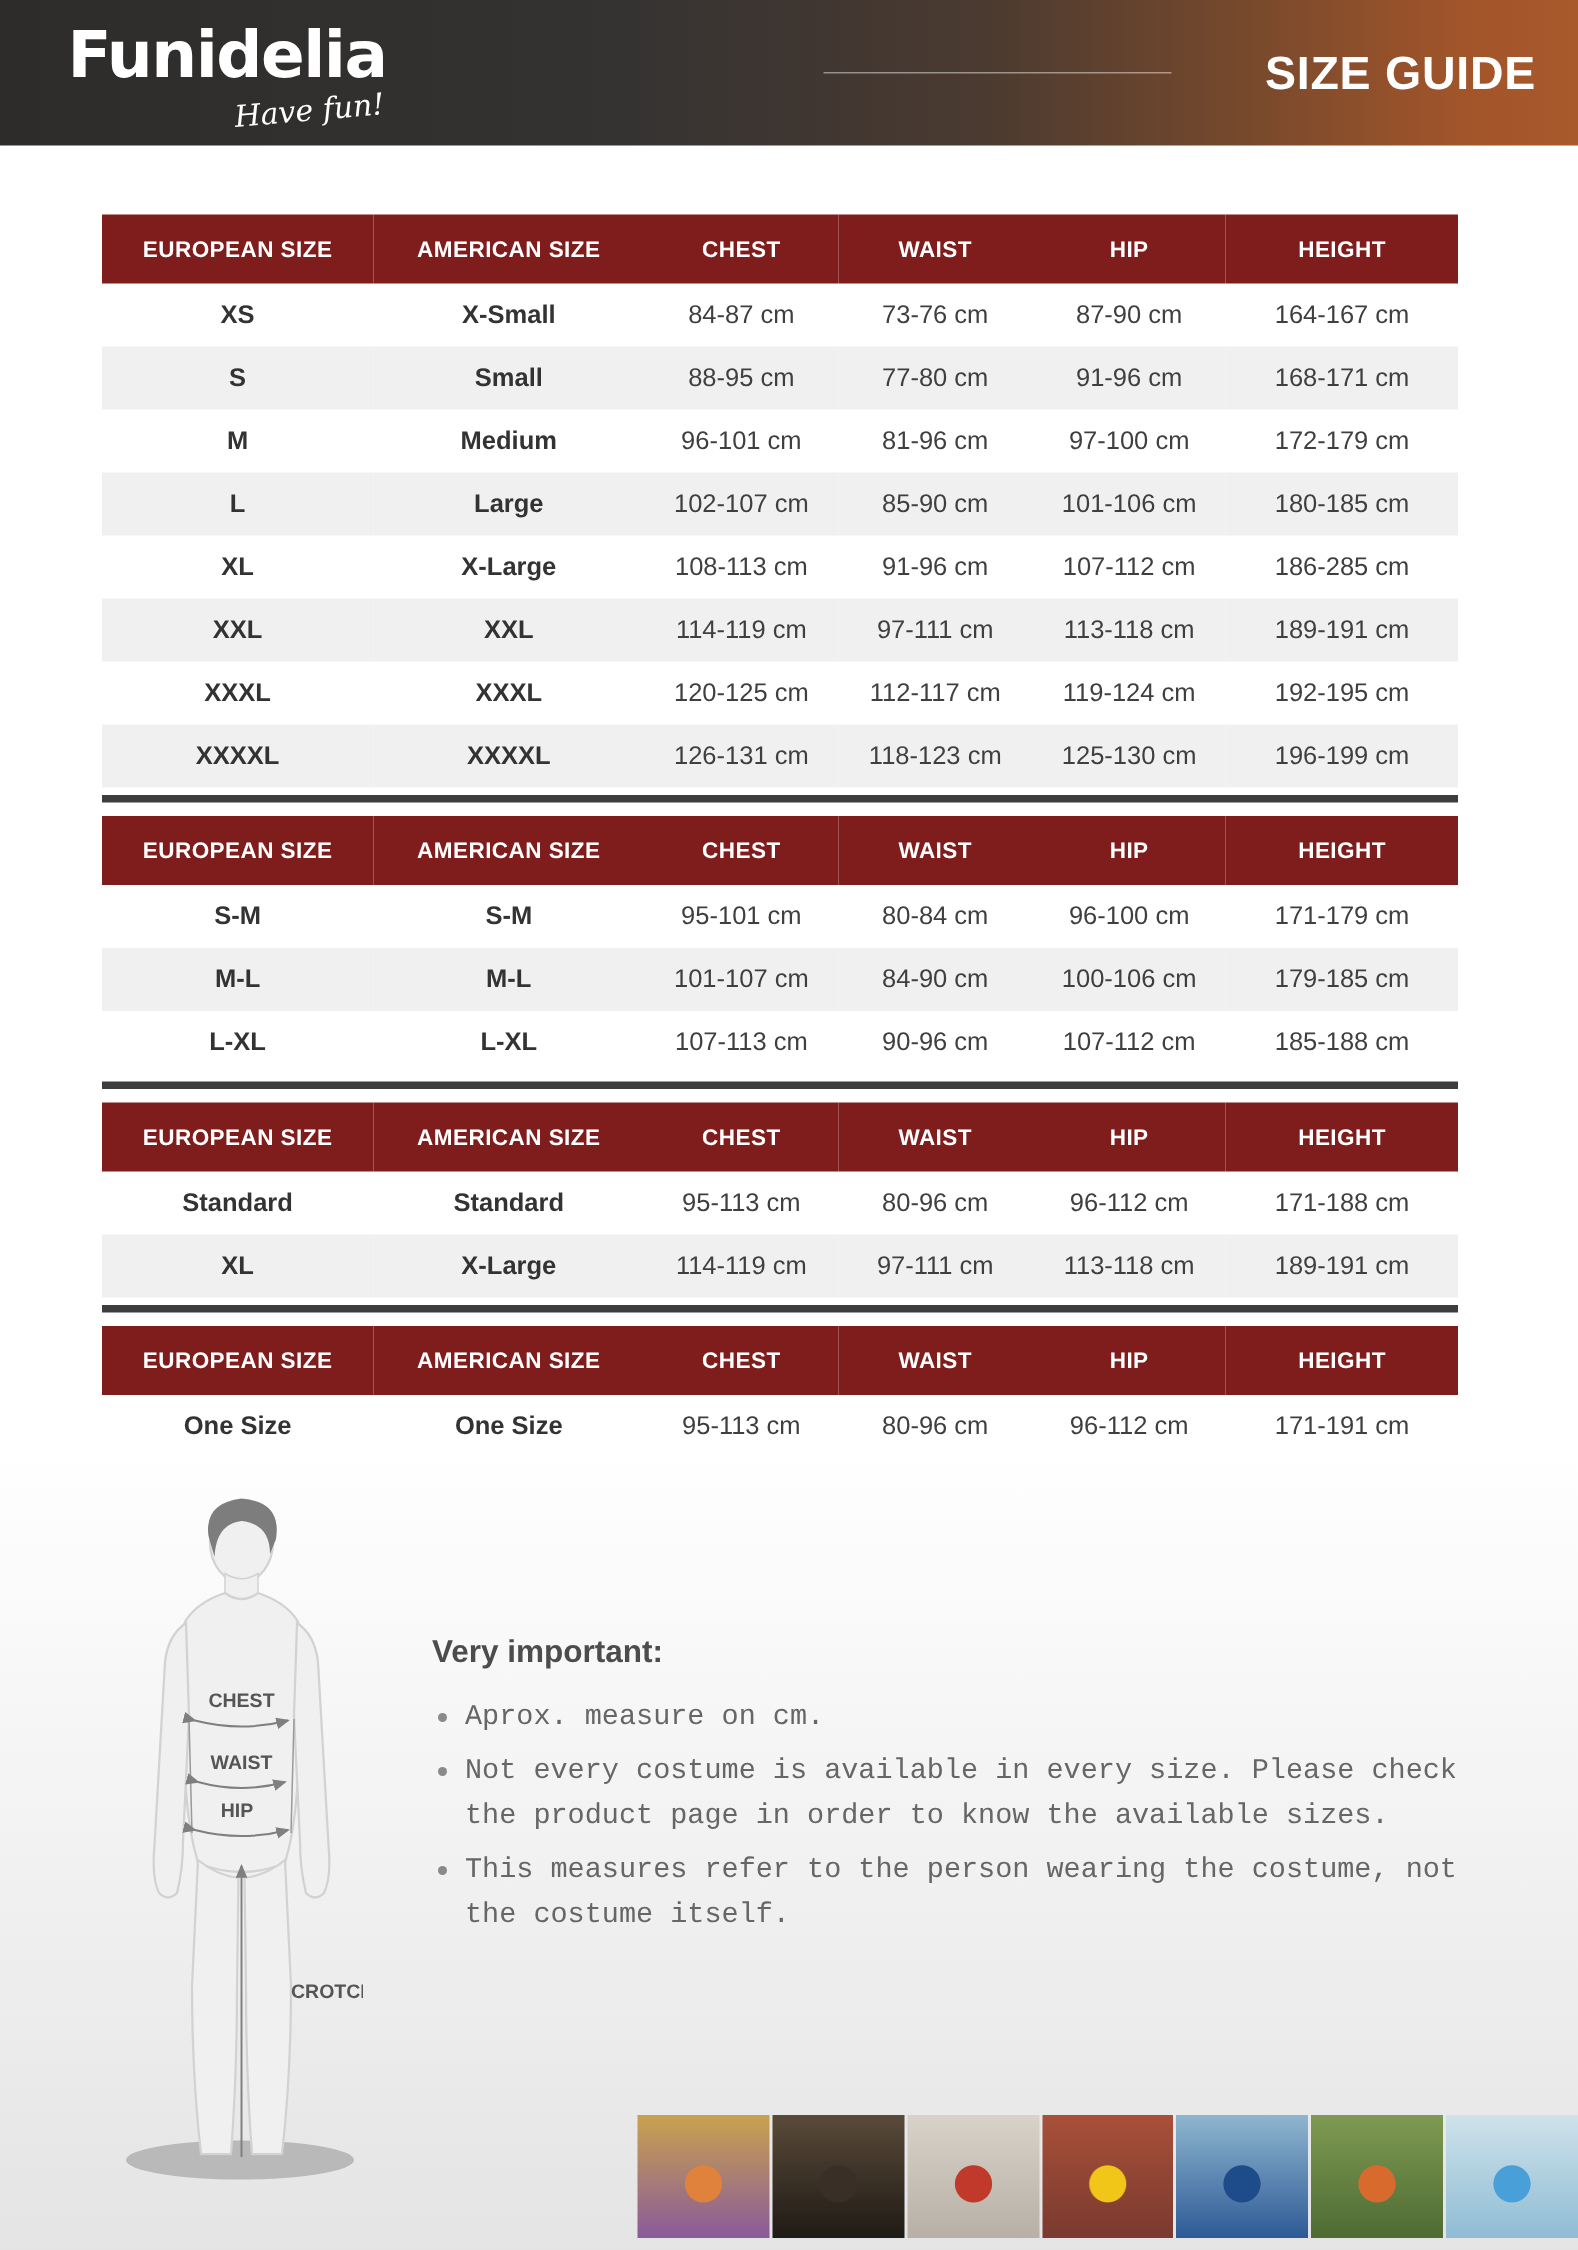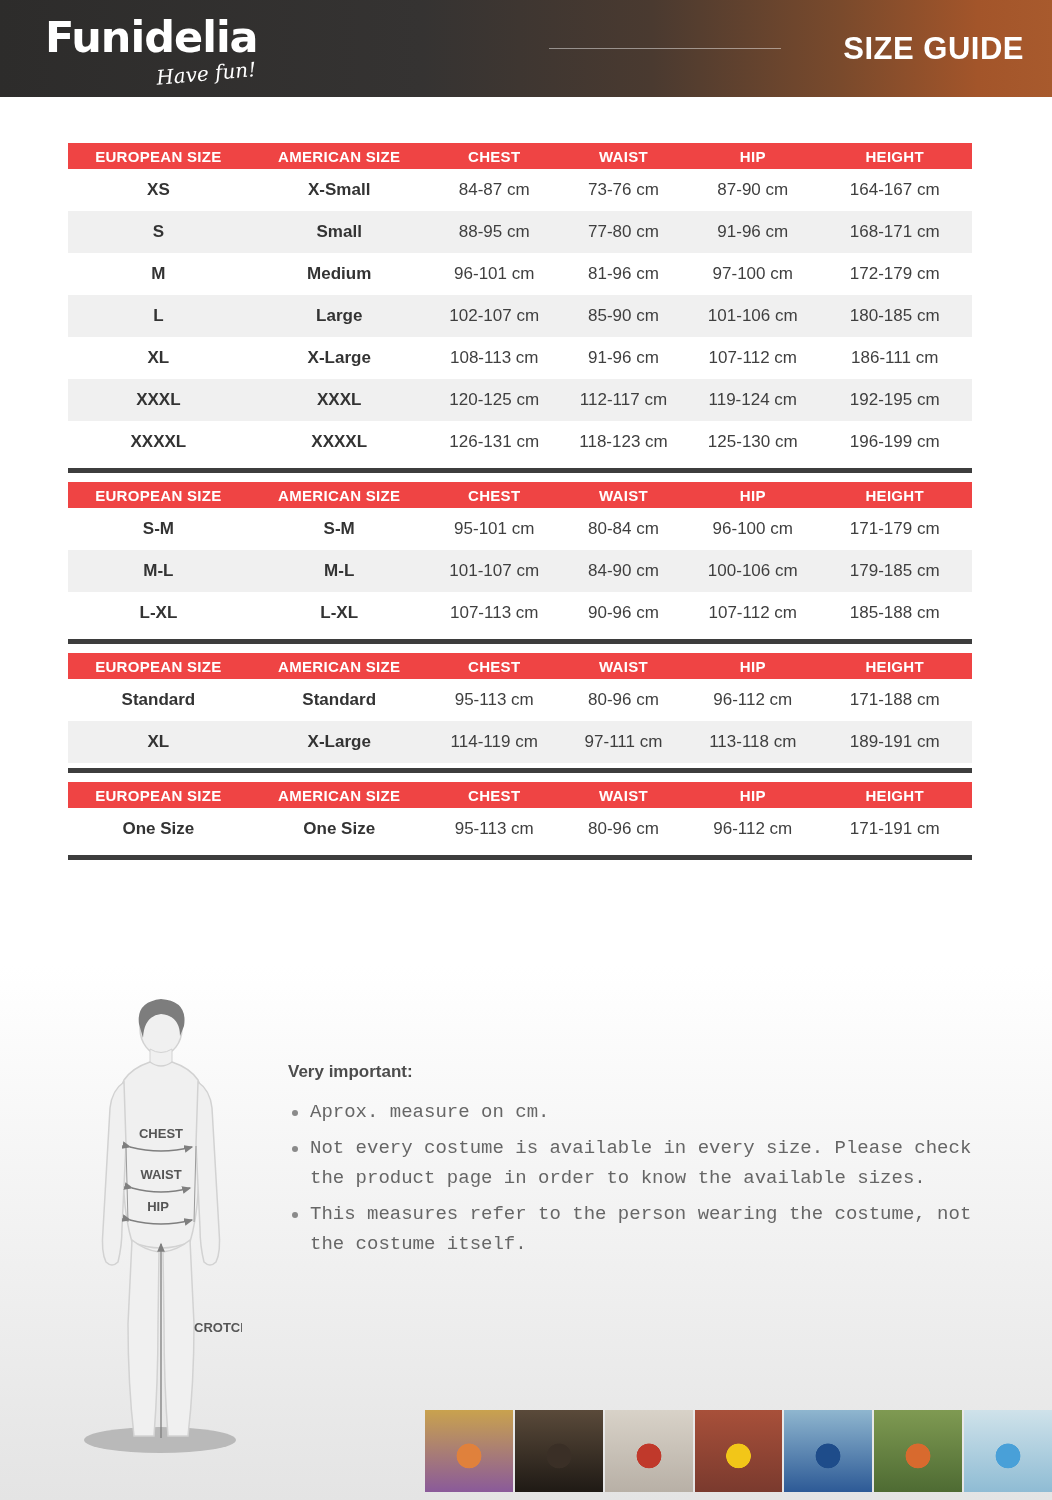--- a/index.html
+++ b/index.html
@@ -34,38 +34,38 @@
     margin-left:32px;
   }
 
   
   .tables-wrap { width:904px; margin:46px 0 0 68px; }
   table.size-table { width:100%; border-collapse:collapse; table-layout:fixed; }
   table.size-table col.c1, table.size-table col.c2 { width:20%; }
   table.size-table col.c3, table.size-table col.c4, table.size-table col.c5 { width:14.3%; }
   table.size-table col.c6 { width:17.1%; }
   table.size-table th {
-    background:#ef4444; color:#ffffff; height:26px;
+    background:#7f1d1d; color:#ffffff; height:46px;
     font-size:15px; font-weight:bold; letter-spacing:0.3px; text-align:center;
   }
   table.size-table td {
     height:42px; text-align:center; font-size:17px; color:#3f3f3f; font-weight:normal;
   }
   table.size-table td:nth-child(1), table.size-table td:nth-child(2) { font-weight:bold; color:#333333; }
   table.size-table tbody tr:nth-child(even) { background:#f0f0f0; }
   .sep { height:5px; background:#3d3d3d; margin:5px 0 9px 0; }
 
   
   .bottom {
     position:absolute; left:0; right:0; top:966px; bottom:0;
     background:linear-gradient(180deg,#ffffff 0%,#f3f3f3 45%,#e4e4e4 100%);
   }
   .figure-box { position:absolute; left:72px; top:28px; width:170px; height:465px; }
   .notes { position:absolute; left:288px; top:96px; width:700px; }
-  .notes-heading { font-size:17px; font-weight:bold; color:#4c4c4c; margin-bottom:16px; }
+  .notes-heading { font-size:21px; font-weight:bold; color:#4c4c4c; margin-bottom:16px;margin-top:28px; }
   .notes ul { list-style:none; }
   .notes li {
     position:relative; padding-left:22px; font-size:19px; color:#666666;
     line-height:1.55; margin-bottom:7px;font-family:Liberation Mono, monospace;
   }
   .notes li::before {
     content:""; position:absolute; left:4px; top:12px; width:6px; height:6px;
     border-radius:50%; background:#8a8a8a;
   }
 
@@ -147,21 +147,29 @@
             <td>85-90 cm</td>
             <td>101-106 cm</td>
             <td>180-185 cm</td>
           </tr>
           <tr>
             <td>XL</td>
             <td>X-Large</td>
             <td>108-113 cm</td>
             <td>91-96 cm</td>
             <td>107-112 cm</td>
-            <td>186-111 cm</td>
+            <td>186-285 cm</td>
+          </tr>
+          <tr>
+            <td>XXL</td>
+            <td>XXL</td>
+            <td>114-119 cm</td>
+            <td>97-111 cm</td>
+            <td>113-118 cm</td>
+            <td>189-191 cm</td>
           </tr>
           <tr>
             <td>XXXL</td>
             <td>XXXL</td>
             <td>120-125 cm</td>
             <td>112-117 cm</td>
             <td>119-124 cm</td>
             <td>192-195 cm</td>
           </tr>
           <tr>

